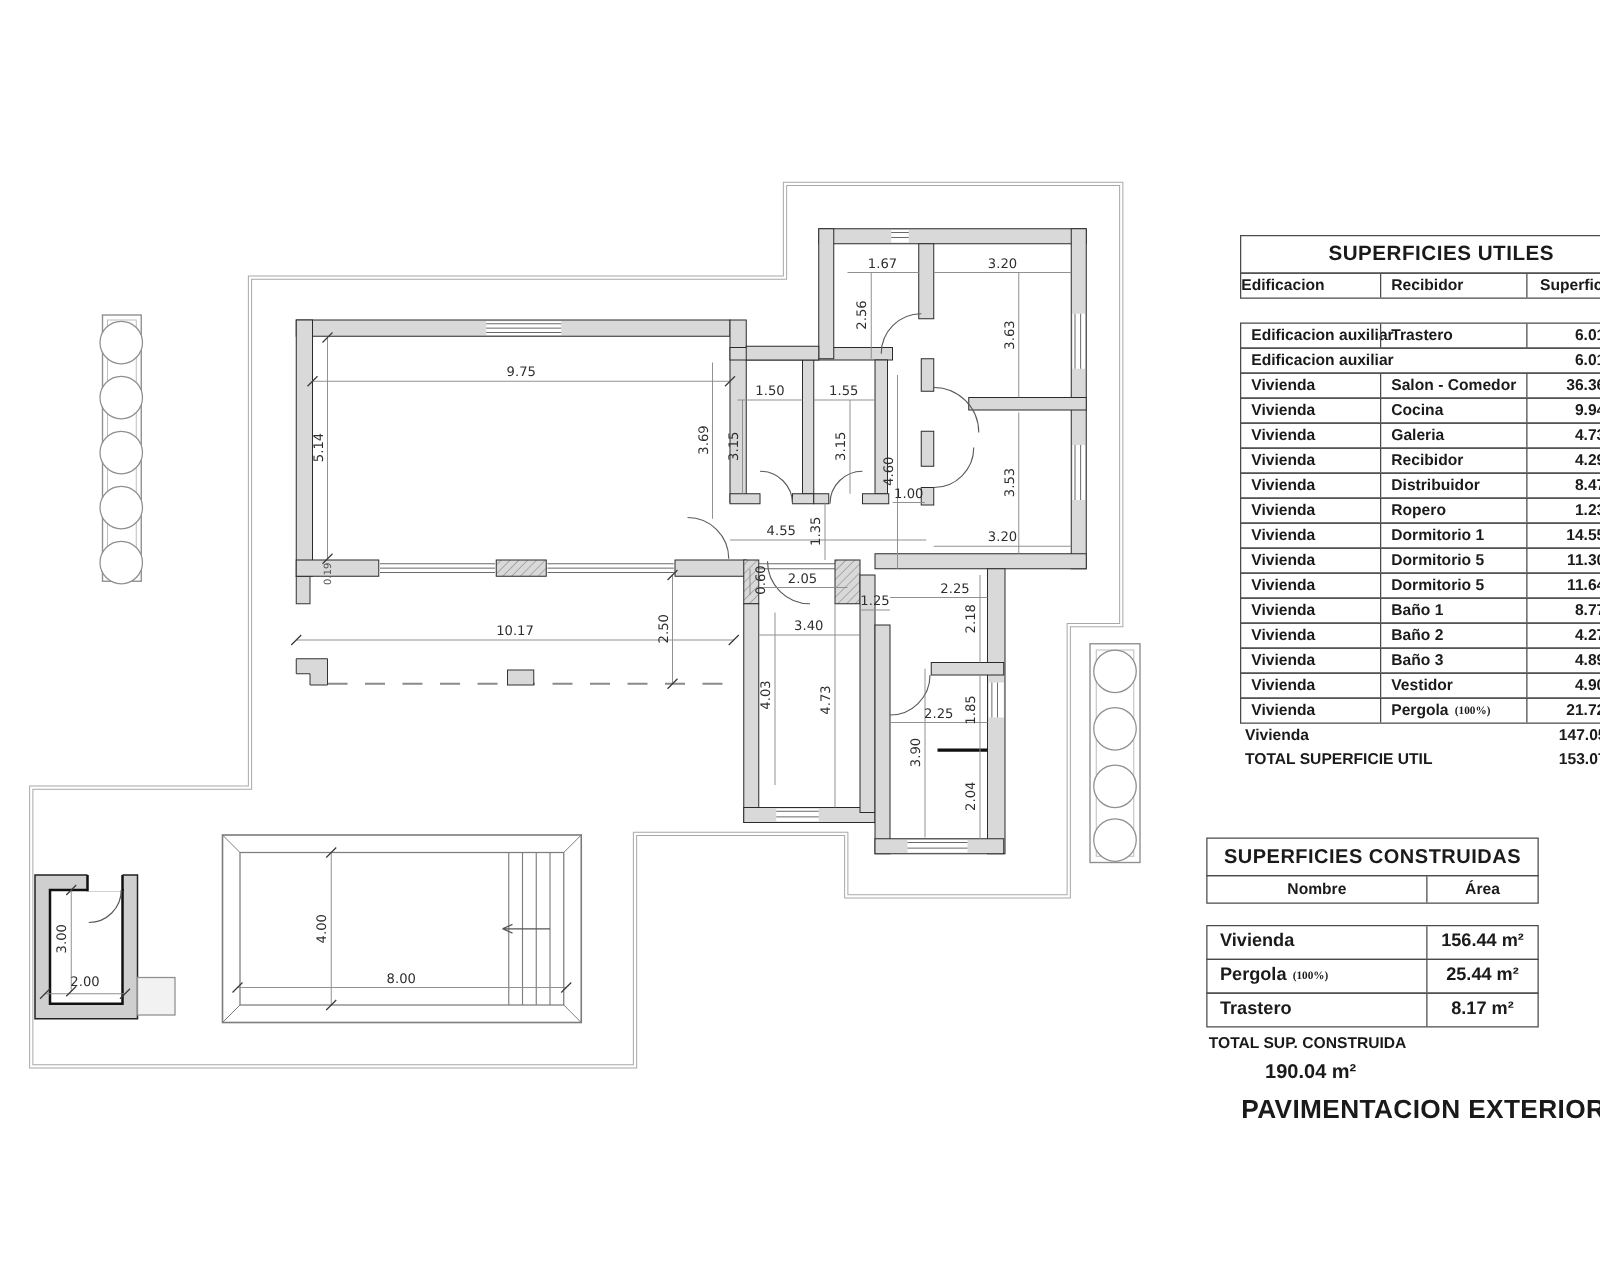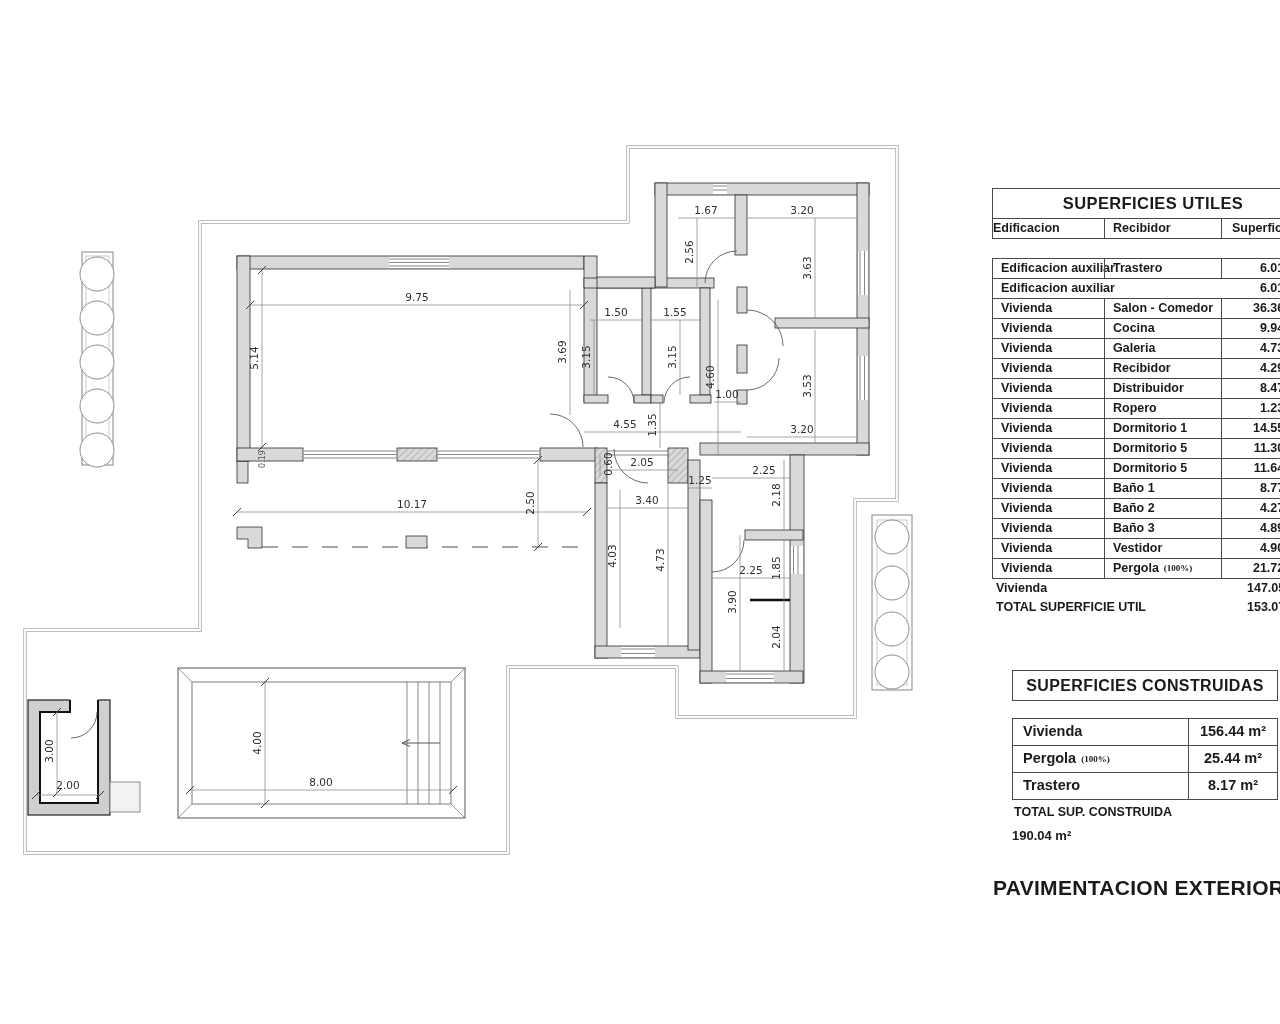--- a/index.html
+++ b/index.html
@@ -28,21 +28,21 @@
   
   .t2-head{display:flex;border:1px solid #4a4a4a;margin-top:-1px;font-size:12.5px;
            height:21px;line-height:21px;}
   .t2-row{display:flex;border:1px solid #4a4a4a;margin-top:-1px;font-size:14.5px;
           height:26px;line-height:25px;white-space:nowrap;}
   .c-nom{width:175px;padding-left:10px;box-sizing:border-box;}
   .t2-head .c-nom{text-align:center;padding-left:0;}
   .c-area{flex:1;text-align:center;border-left:1px solid #4a4a4a;}
   .t2-total{display:flex;height:25px;line-height:24px;font-size:12.5px;white-space:nowrap;flex-direction:column;}
   .t2-total .lab{flex:1;padding-left:2px;}
-  .t2-total .val{width:120px;text-align:left;font-size:13px;}
+  .t2-total .val{width:120px;text-align:right;font-size:16px;}
   #footer-note{position:absolute;left:993px;top:876px;width:420px;white-space:nowrap;
                font-weight:bold;font-size:21px;letter-spacing:.3px;}
 </style>
 </head>
 <body>
 
 <svg id="plan-svg" width="1280" height="1024" viewBox="0 0 1280 1024" xmlns="http://www.w3.org/2000/svg">
   <defs>
     <pattern id="hatch" width="5" height="5" patternUnits="userSpaceOnUse" patternTransform="rotate(45)">
       <rect width="5" height="5" fill="#d9d9d9"></rect>
@@ -328,22 +328,26 @@
         <div class="lab">Vivienda</div>
         <div class="val">147.05 m²</div>
       </div>
       <div class="t-srow">
         <div class="lab">TOTAL SUPERFICIE UTIL</div>
         <div class="val">153.07 m²</div>
       </div>
     </div>
 </div>
 
-<div class="tbl" id="t-constr" style="left:1012px;top:670px;width:266px;">
+<div class="tbl" id="t-constr" style="left:965px;top:670px;width:266px;">
   <div class="t-title" style="font-size:16px;">SUPERFICIES CONSTRUIDAS</div>
+  <div class="t2-head">
+    <div class="c-nom">Nombre</div>
+    <div class="c-area">Área</div>
+  </div>
   <div class="t-gap" style="height:18px;"></div>
   <div id="constr-body">
       <div class="t2-row">
         <div class="c-nom">Vivienda</div>
         <div class="c-area">156.44 m²</div>
       </div>
       <div class="t2-row">
         <div class="c-nom">Pergola<span class="note">(100%)</span></div>
         <div class="c-area">25.44 m²</div>
       </div>

